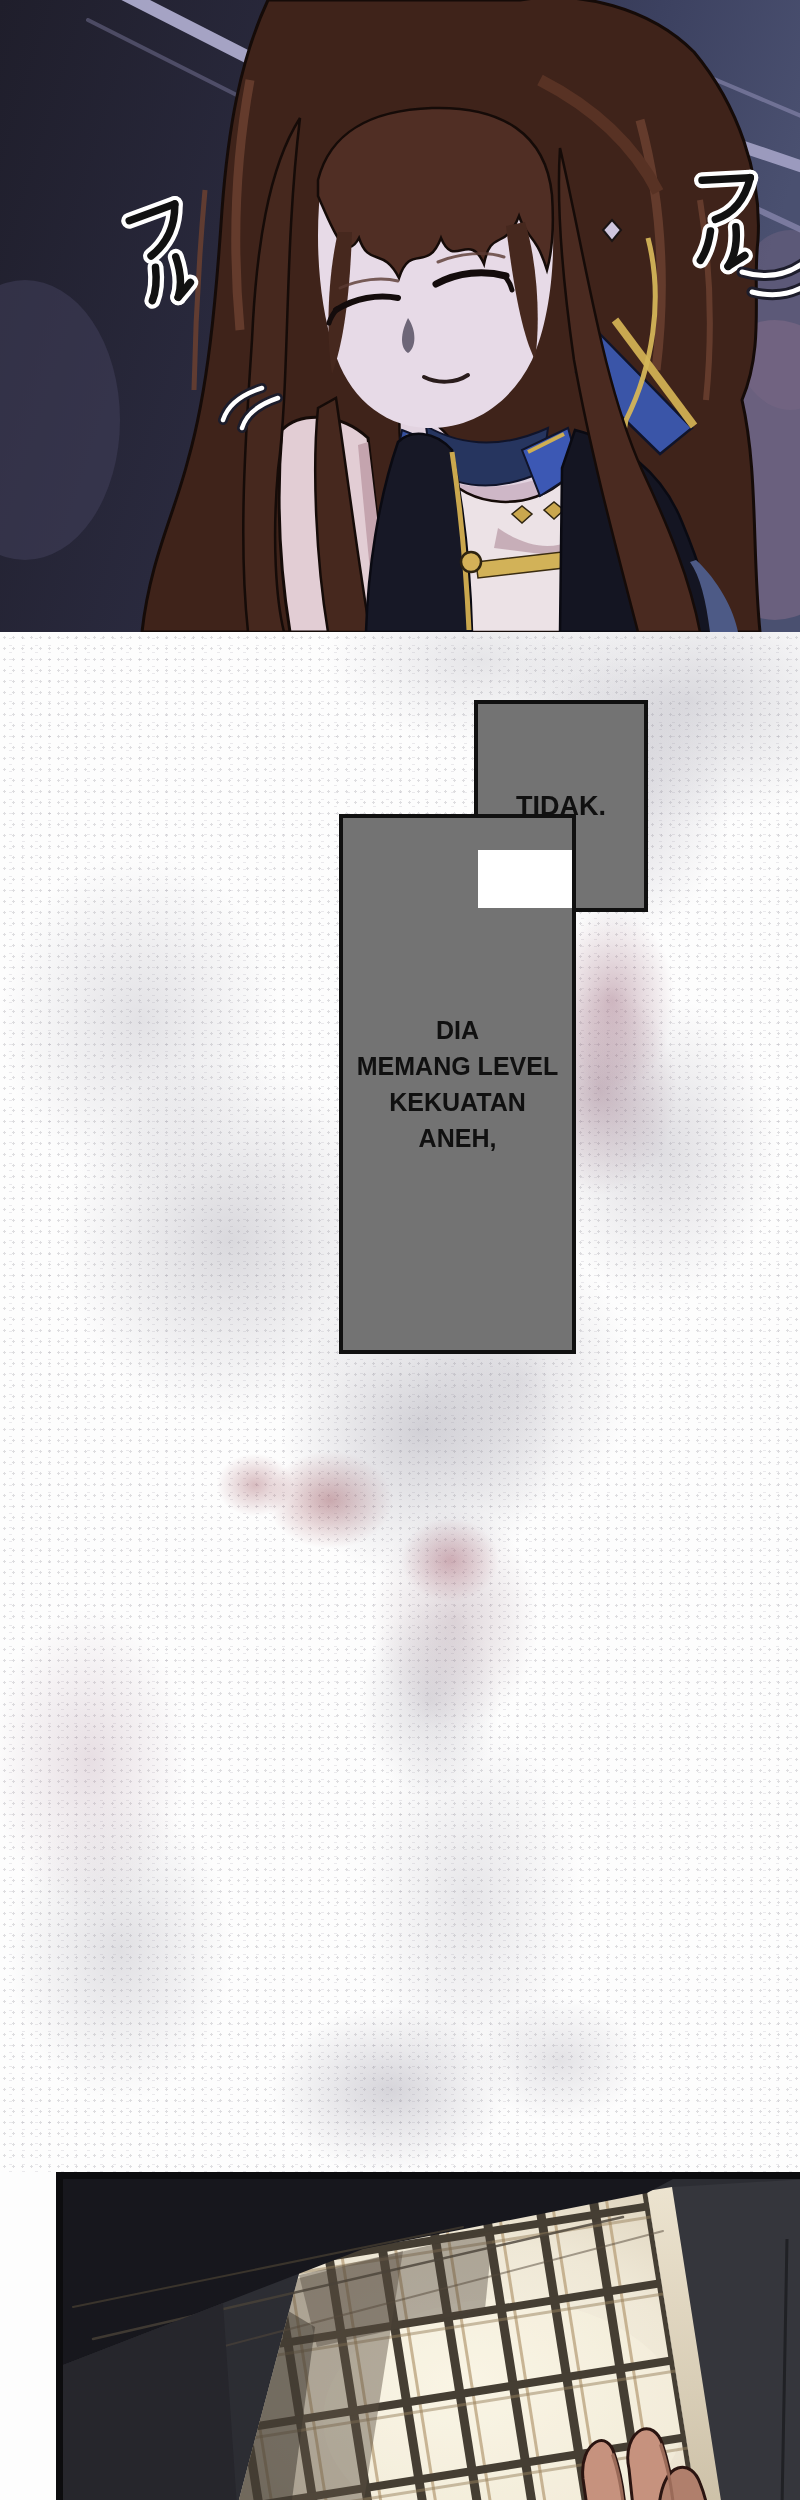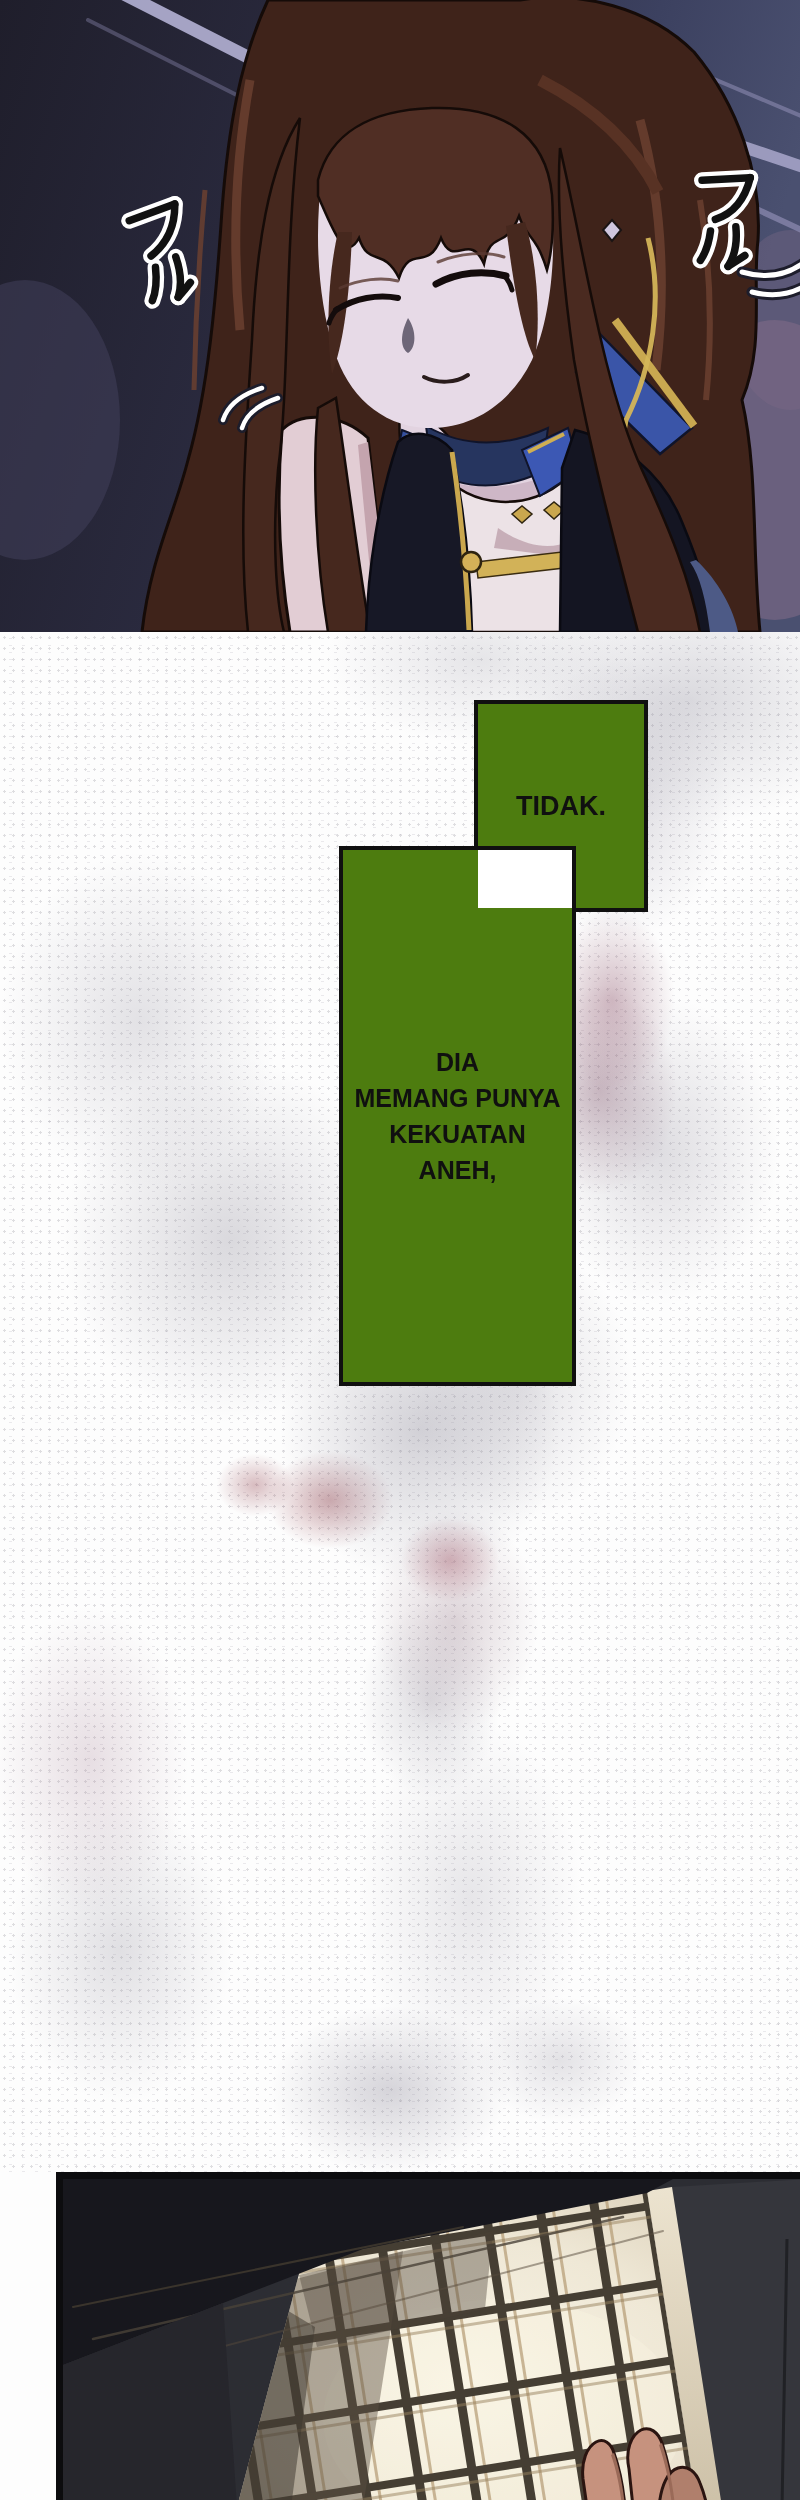--- a/index.html
+++ b/index.html
@@ -25,27 +25,27 @@
       radial-gradient(140px 220px at  90px 1128px,rgba(165,130,150,.25) 0%, transparent 70%),
       radial-gradient(160px 220px at 120px 1318px,rgba(150,147,160,.28) 0%, transparent 70%),
       radial-gradient(100px 140px at 430px 1068px,rgba(148,144,158,.30) 0%, transparent 70%),
       radial-gradient(160px 260px at 470px 1268px,rgba(152,148,162,.22) 0%, transparent 70%),
       radial-gradient(170px 120px at 390px 1458px,rgba(140,136,152,.35) 0%, transparent 70%),
       radial-gradient(120px  90px at 560px 1428px,rgba(150,146,160,.25) 0%, transparent 70%),
       radial-gradient(rgba(100,98,112,.20) 1px, transparent 1.3px),
       radial-gradient(rgba(122,116,132,.14) 1px, transparent 1.3px);
     background-size:auto,auto,auto,auto,auto,auto,auto,auto,auto,auto,auto,auto,auto,auto,auto,auto,auto,auto,auto,auto, 9px 11px, 13px 7px;
     background-position:0 0,0 0,0 0,0 0,0 0,0 0,0 0,0 0,0 0,0 0,0 0,0 0,0 0,0 0,0 0,0 0,0 0,0 0,0 0,0 0, 0 0, 4px 3px;}
-  .bubble{position:absolute;background:#4d7c0f;border:4px solid #101010;
+  .bubble{position:absolute;background:#737373;border:4px solid #101010;
           display:flex;flex-direction:column;align-items:center;justify-content:center;
           color:#101010;font-weight:bold;text-align:center;}
   .bubble .ln{font-size:25px;line-height:36px;white-space:nowrap;letter-spacing:0px;}
   .bubble-a{left:474px;top:700px;width:166px;height:204px;}
   .bubble-a .ln{font-size:27px;}
-  .bubble-b{left:339px;top:846px;width:229px;height:532px;}
+  .bubble-b{left:339px;top:814px;width:229px;height:532px;}
   .bubble-c{left:117px;top:1529px;width:299px;height:517px;}
   .patch{position:absolute;left:478px;top:850px;width:94px;height:58px;background:#ffffff;}
   .panel-bottom{position:absolute;left:56px;top:2172px;width:744px;height:328px;
     border-top:7px solid #0c0c0e;border-left:7px solid #0c0c0e;box-sizing:content-box;}
   svg{display:block;}
 </style>
 </head>
 <body>
 
 <div class="page">
@@ -192,21 +192,21 @@
   </svg>
   </div>
 
   <div class="gutter"></div>
 
   <div class="bubble bubble-a">
     <div class="ln">TIDAK.</div>
   </div>
   <div class="bubble bubble-b">
     <div class="ln">DIA</div>
-    <div class="ln">MEMANG PUNYA</div>
+    <div class="ln">MEMANG LEVEL</div>
     <div class="ln">KEKUATAN</div>
     <div class="ln">ANEH,</div>
   </div>
   <div class="patch"></div>
 
   <div class="panel-bottom">
   <svg width="744" height="328" viewBox="0 0 744 328">
     <defs>
       <radialGradient id="glow" cx="0.5" cy="0.6" r="0.7">
         <stop offset="0" stop-color="#f8f3e4"></stop>

